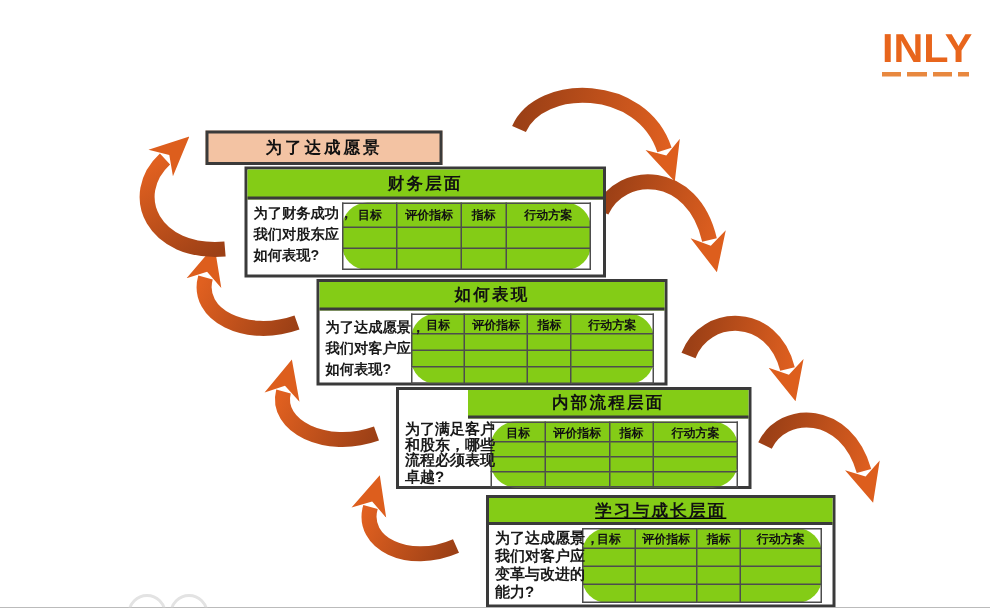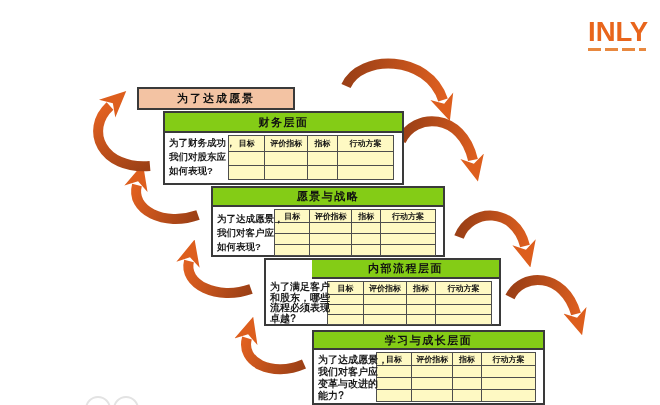--- a/index.html
+++ b/index.html
@@ -20,21 +20,21 @@
           background:#f3c3a3;border:2px solid #3a3a3a;display:flex;align-items:center;
           justify-content:center;font-size:11px;font-weight:bold;color:#111;letter-spacing:2px;}
   
   .section{position:absolute;background:#ffffff;border:2px solid #3a3a3a;z-index:2;}
   .sec-header{background:#84cc16;border-bottom:2px solid #3a3a3a;display:flex;
               align-items:center;justify-content:center;font-weight:bold;font-size:11px;
               color:#111;letter-spacing:1.5px;}
   .sec-body{position:relative;}
   .question{position:absolute;left:4px;top:3px;font-weight:bold;font-size:10px;color:#1a1a1a;
             white-space:nowrap;z-index:3;}
-  .grid{position:absolute;border-collapse:collapse;table-layout:fixed;background:#fef9c3;z-index:2;}
+  .grid{position:absolute;border-collapse:collapse;table-layout:fixed;background:#84cc16;z-index:2;border-radius:17px;}
   .grid th,.grid td{border:1px solid #4d4d4d;padding:0;}
   .grid th{font-size:8px;font-weight:bold;color:#111;text-align:center;}
   col.c1{width:22%;} col.c2{width:26%;} col.c3{width:18%;} col.c4{width:34%;}
 
   #sec-financial{left:163px;top:111px;width:237px;height:70px;}
   #sec-financial .sec-header{height:18px;}
   #sec-financial .question{line-height:14px;font-size:9.5px;}
   #sec-financial .grid{left:63px;top:2px;width:166px;}
   #sec-financial th{height:15px;} #sec-financial td{height:13px;}
 
@@ -43,21 +43,21 @@
   #sec-customer .question{line-height:14px;top:5px;font-size:9.5px;}
   #sec-customer .grid{left:61px;top:2px;width:162px;}
   #sec-customer th{height:12px;} #sec-customer td{height:10px;}
 
   #sec-internal{left:264px;top:258px;width:233px;height:64px;}
   #sec-internal .sec-header{height:17px;margin-left:46px;}
   #sec-internal .question{line-height:10.5px;top:3px;}
   #sec-internal .grid{left:61px;top:2px;width:165px;}
   #sec-internal th{height:12px;} #sec-internal td{height:9px;}
 
-  #sec-learning{left:312px;top:330px;width:229px;height:71px;}
+  #sec-learning{left:324px;top:330px;width:229px;height:71px;text-decoration:underline;}
   #sec-learning .sec-header{height:16px;}
   #sec-learning .question{line-height:12px;top:4px;}
   #sec-learning .grid{left:62px;top:2px;width:160px;}
   #sec-learning th{height:12px;} #sec-learning td{height:11px;}
 
   .watermark{position:absolute;width:22px;height:22px;border:2px solid #e3e3e3;
              border-radius:50%;background:transparent;z-index:0;}
   .wm1{left:85px;top:396px;} .wm2{left:113px;top:396px;}
 </style>
 </head>
@@ -158,21 +158,21 @@
               <td></td>
               <td></td>
               <td></td>
             </tr>
           </tbody>
       </table>
     </div>
   </div>
 
   <div class="section" id="sec-customer">
-    <div class="sec-header">愿景与战略</div>
+    <div class="sec-header">如何表现</div>
     <div class="sec-body">
       <div class="question">
         <div>为了达成愿景，</div>
         <div>我们对客户应</div>
         <div>如何表现?</div>
       </div>
       <table class="grid">
         <colgroup>
             <col class="c1">
             <col class="c2">

